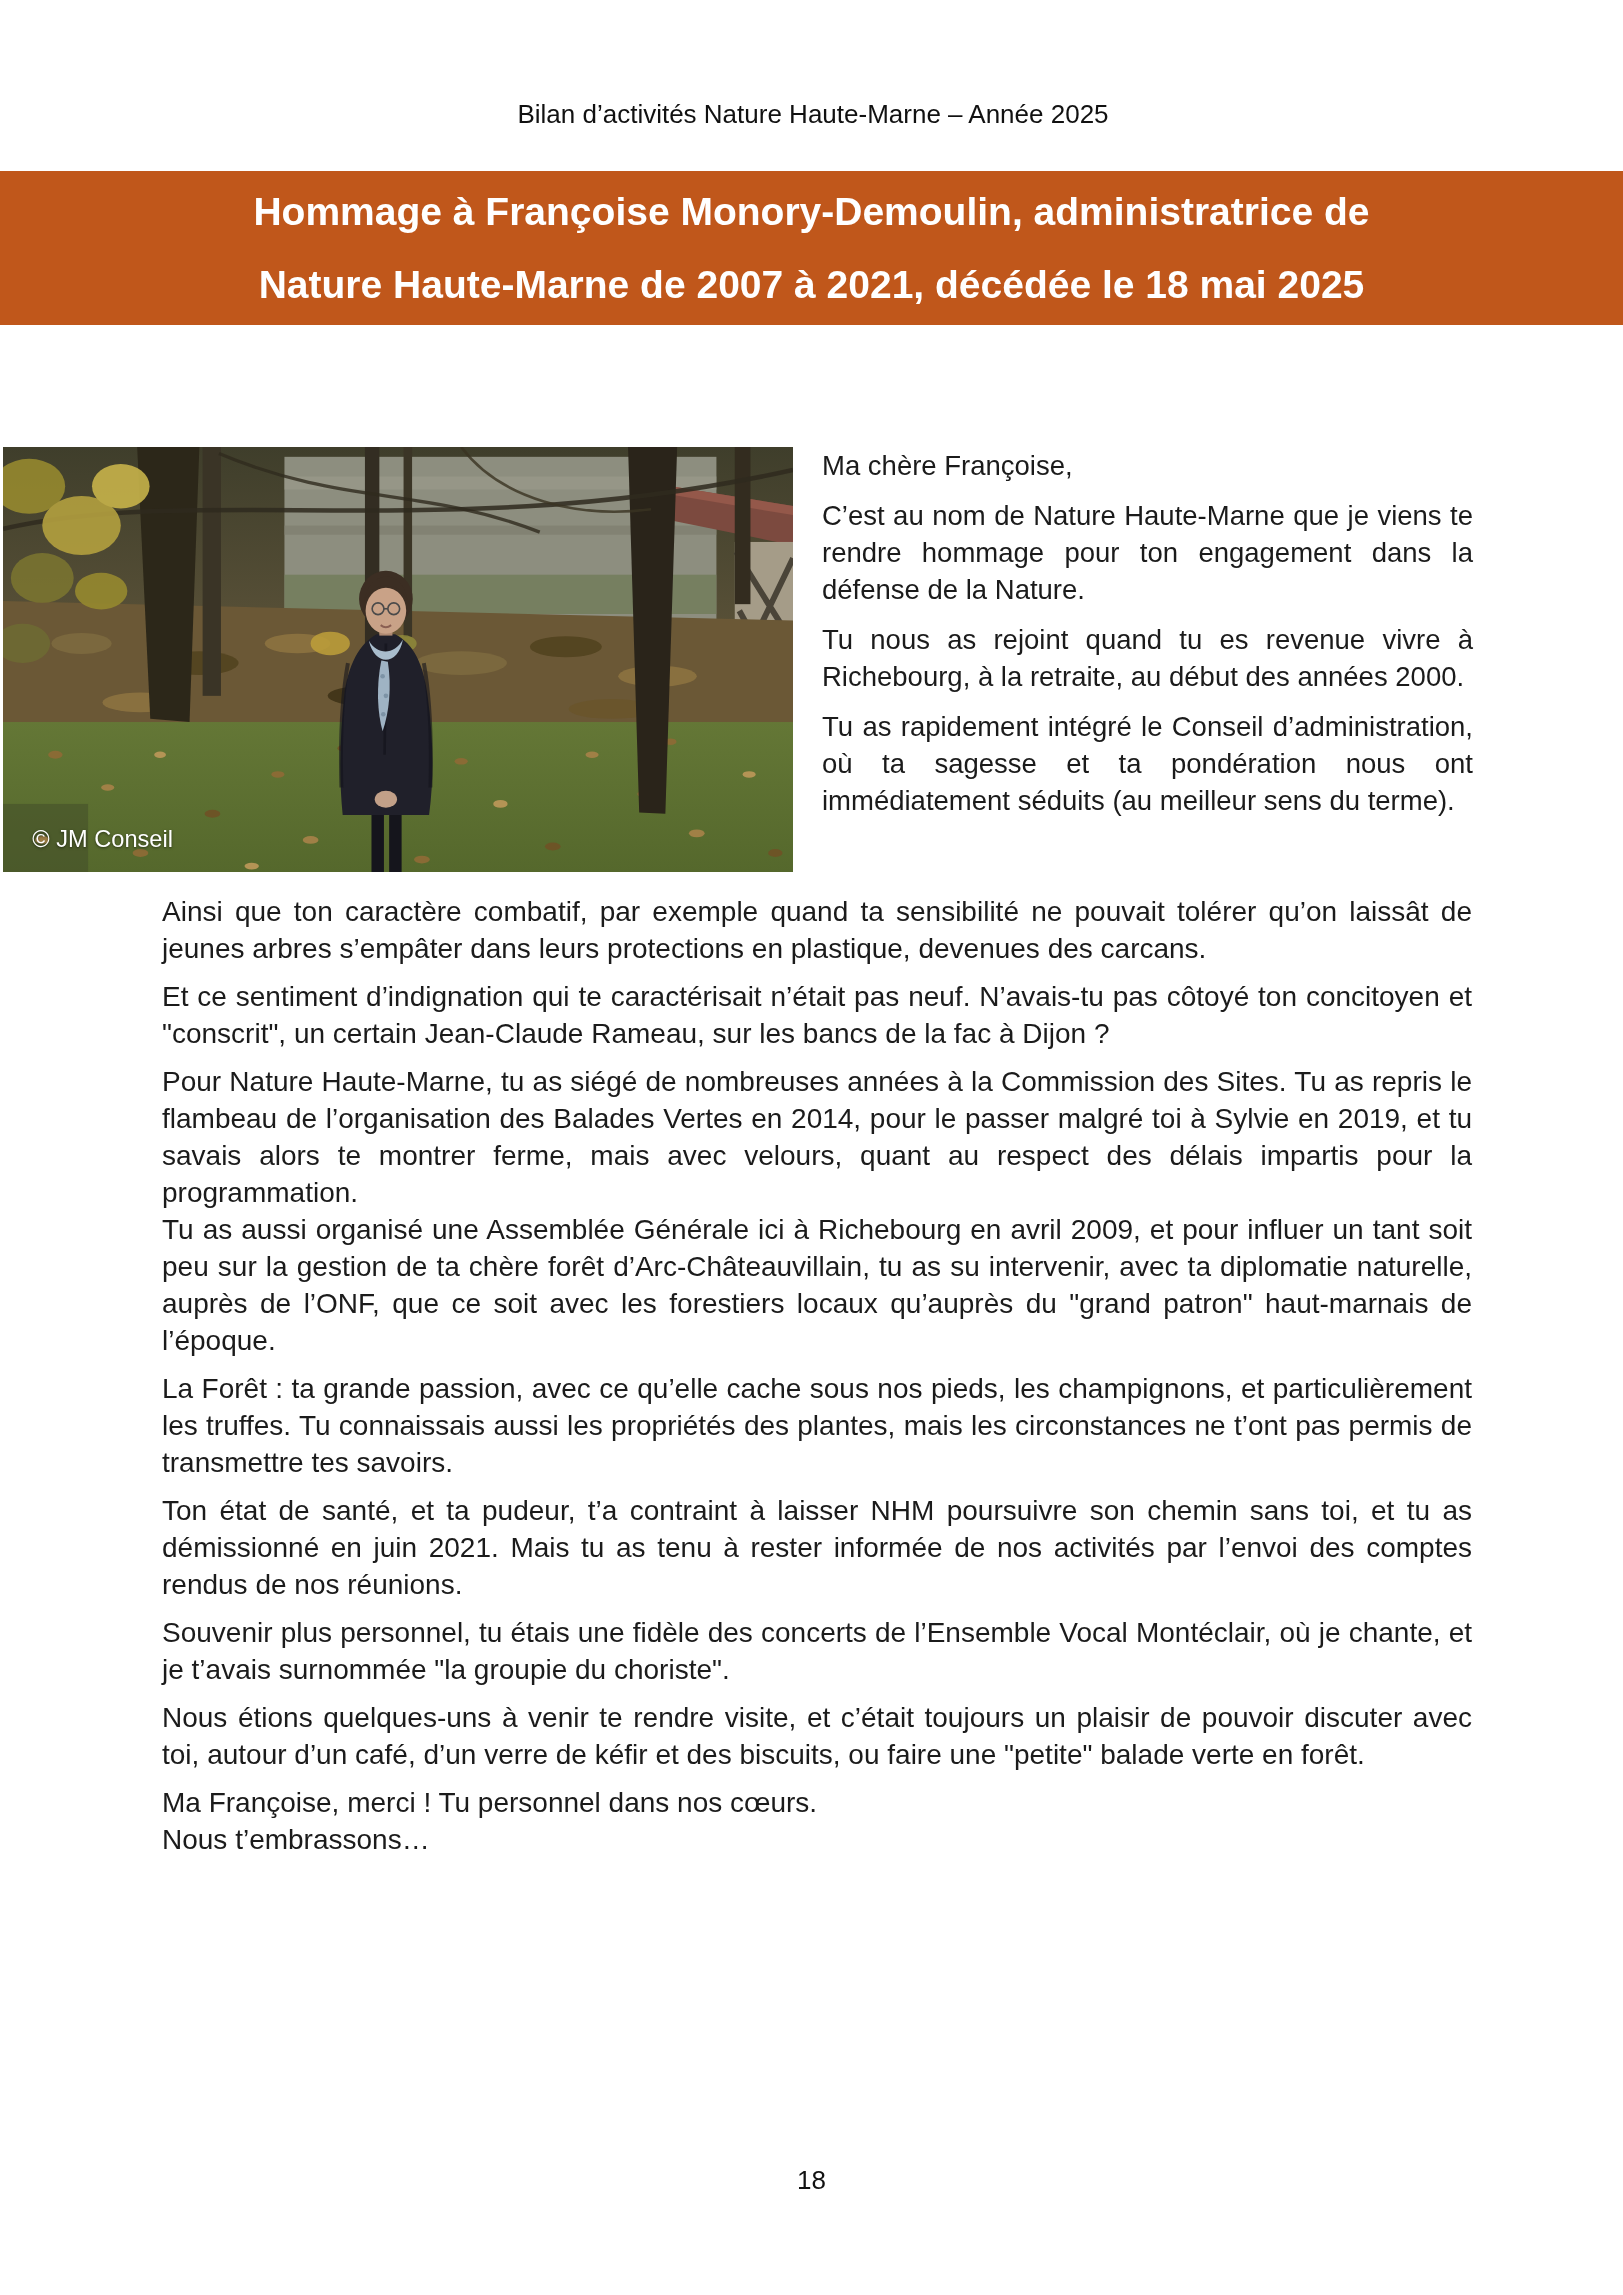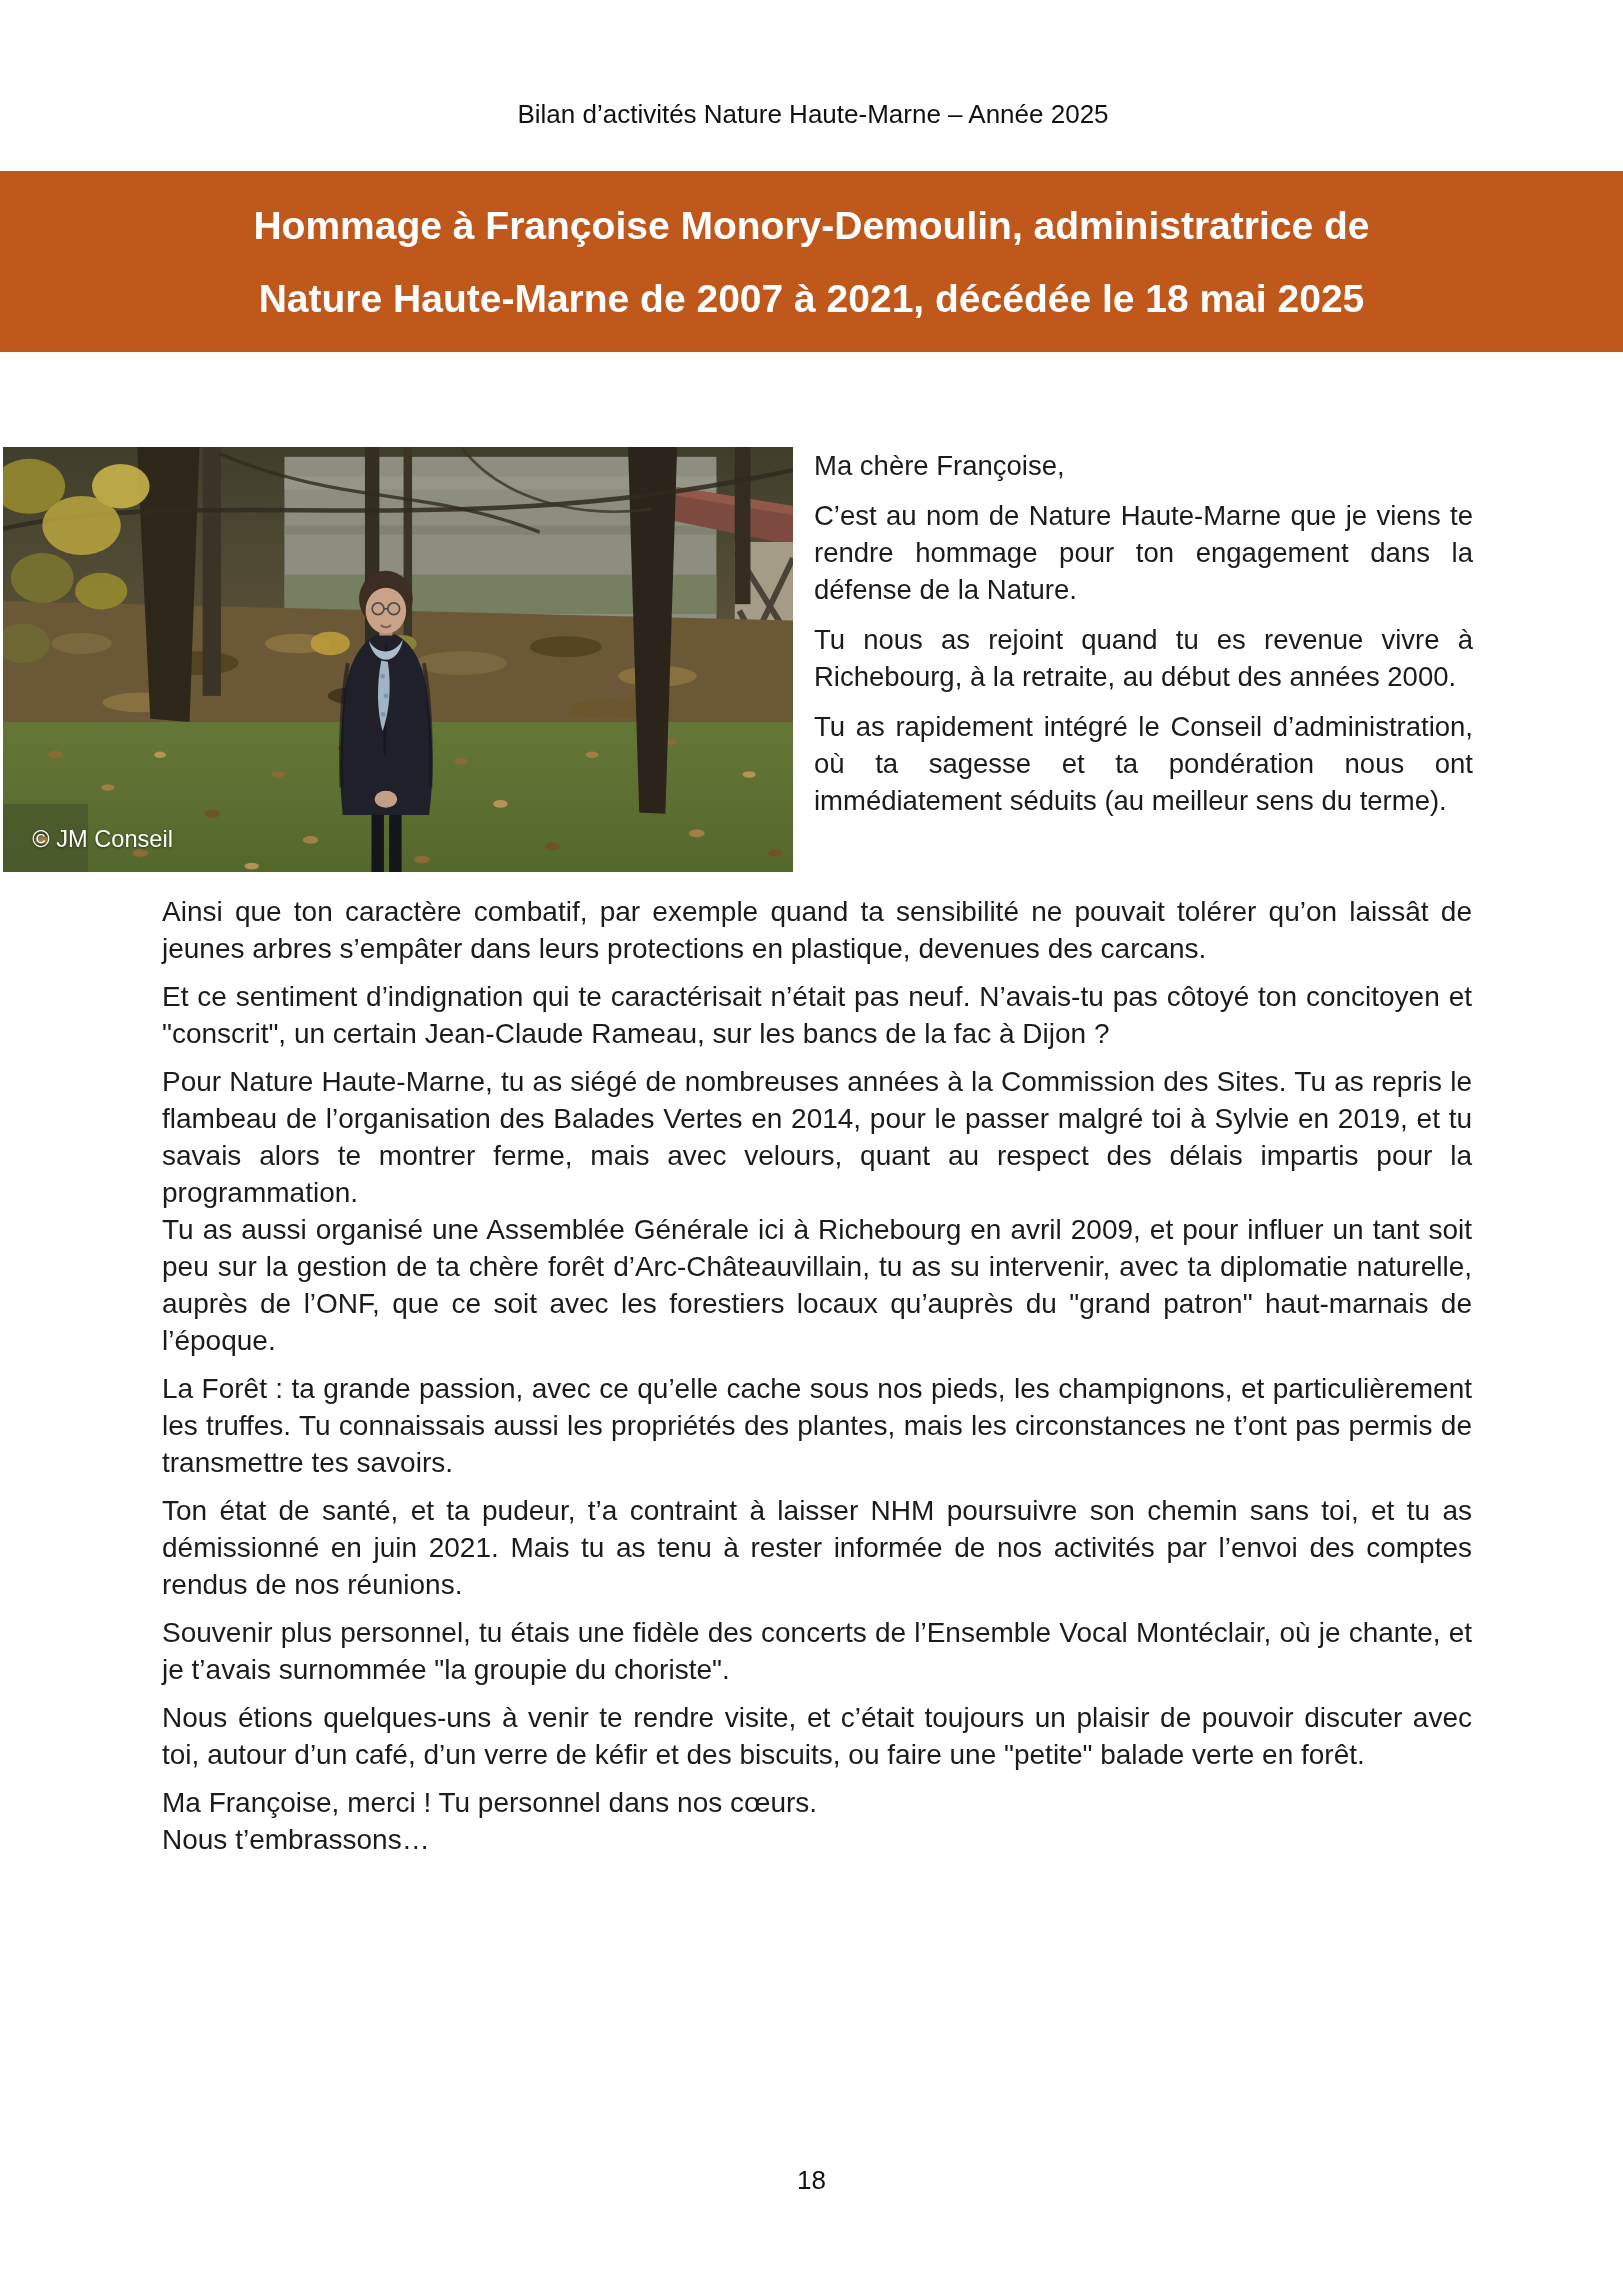--- a/index.html
+++ b/index.html
@@ -10,21 +10,21 @@
     font-family:"Liberation Sans", sans-serif;
     color:#1b1b1b;
     overflow:hidden;
   }
   .doc-header{
     position:absolute;top:99px;left:154px;width:1318px;
     text-align:center;font-size:26px;font-weight:400;line-height:31px;
     color:#111;
   }
   .banner{
-    position:absolute;top:171px;left:0;width:1623px;height:181px;
+    position:absolute;top:171px;left:0;width:1623px;height:154px;
     display:flex;flex-direction:column;justify-content:center;align-items:center;
     background:#C0571B;
   }
   .banner .banner-line{
     color:#ffffff;font-size:39px;font-weight:700;line-height:73px;
     text-align:center;white-space:nowrap;
   }
   .intro-line{
     position:absolute;top:382px;left:154px;width:1318px;
     text-align:center;font-style:italic;font-size:26px;line-height:31px;color:#141414;
@@ -41,21 +41,21 @@
   }
   .side-col{
     position:absolute;top:447px;left:814px;width:659px;
     font-size:27.5px;line-height:37px;text-align:justify;
   }
   .body-col{
     position:absolute;top:893px;left:154px;width:1318px;
     font-size:28px;line-height:37px;text-align:justify;
   }
   p{margin:0 0 11px 8px;}
-  .side-col p{margin:0 0 13px 0;}
+  .side-col p{margin:0 0 13px 8px;}
   p.no-gap{margin-bottom:0;}
   .page-number{
     position:absolute;top:2165px;left:0;width:1623px;
     text-align:center;font-size:26px;line-height:31px;color:#111;
   }
 </style>
 </head>
 <body>
 
 <div class="page">

